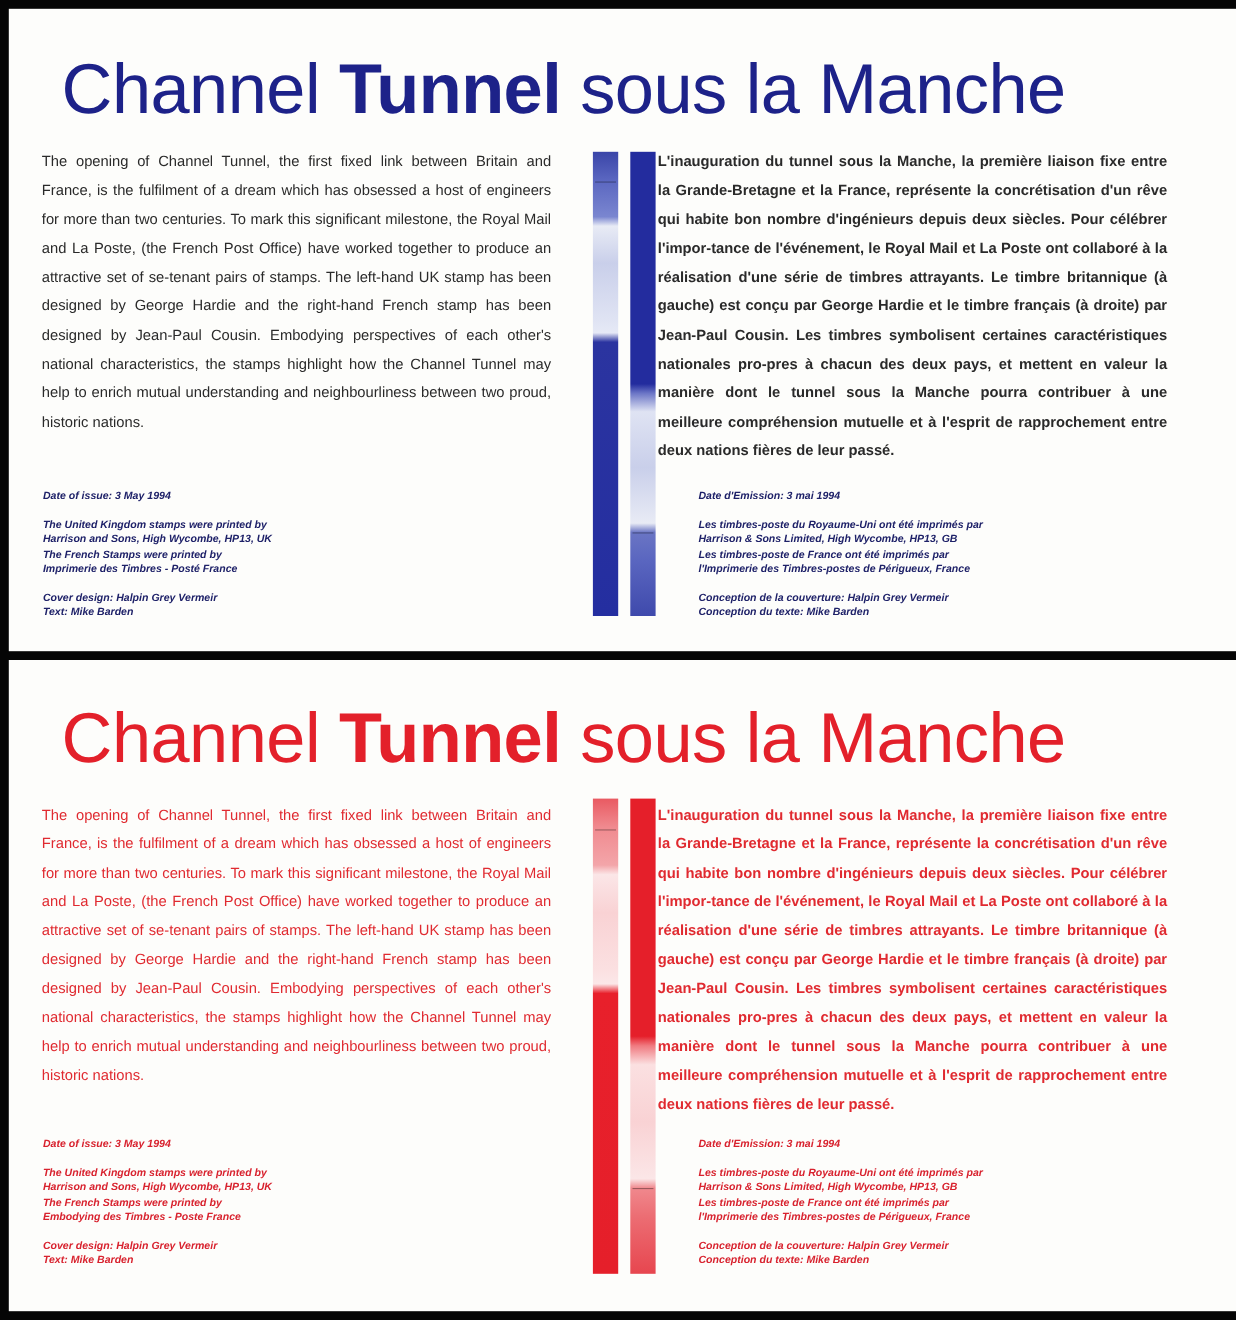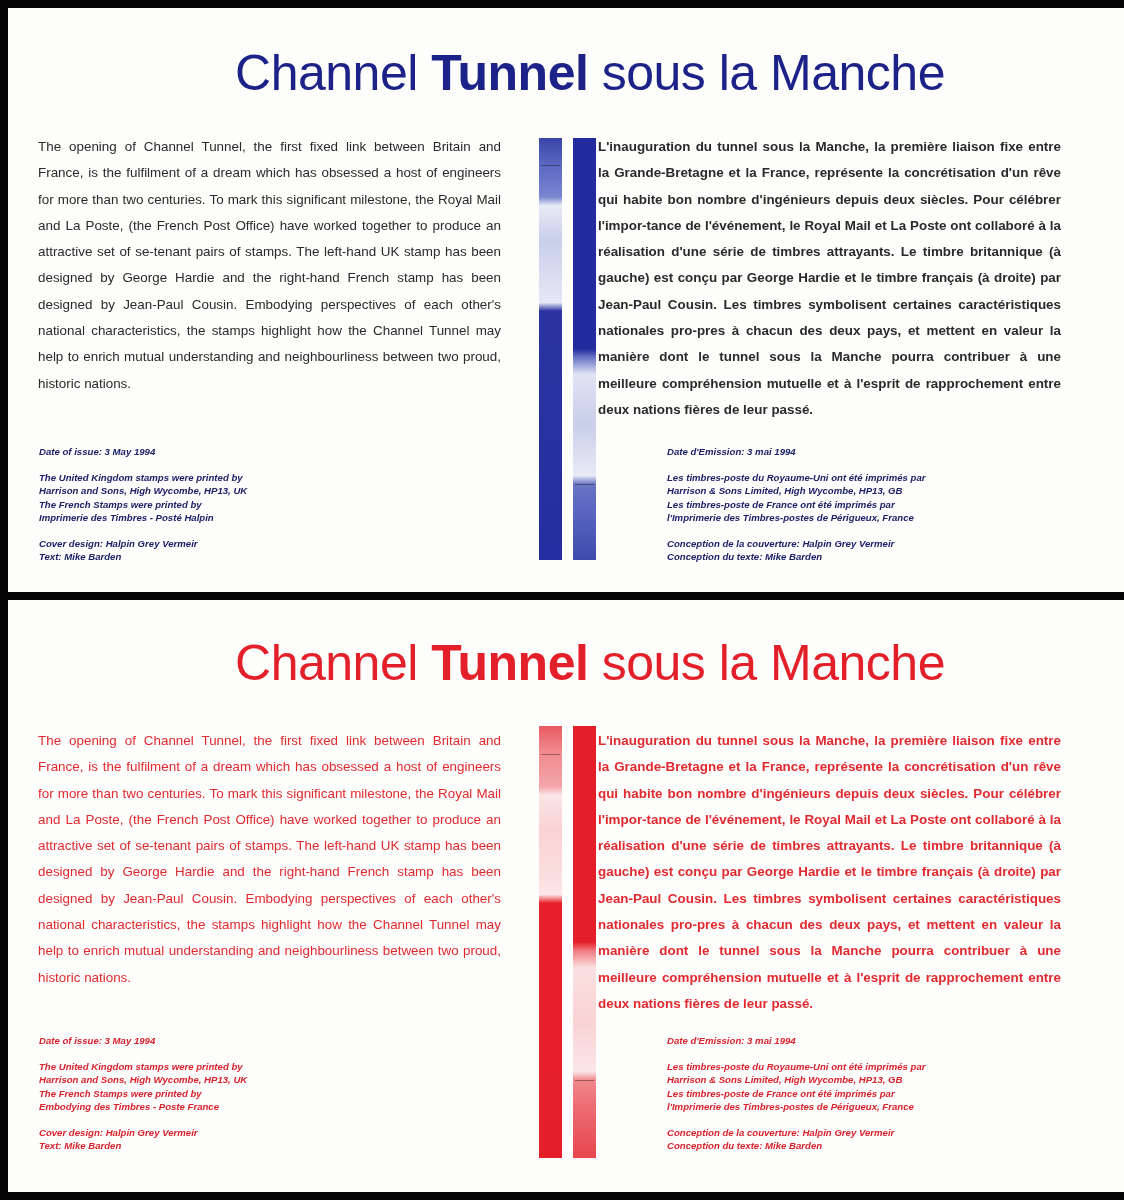--- a/index.html
+++ b/index.html
@@ -15,22 +15,22 @@
     left: 8px;
     width: 1116px;
     background: #fdfdfb;
   }
   .card.top { top: 8px; height: 584px; }
   .card.bottom { top: 600px; height: 592px; }
 
   .title {
     position: absolute;
     left: 0; right: 0;
-    text-align: center;
-    font-size: 50px;
+    text-align: left;
+    font-size: 64px;
     font-weight: 400;
     letter-spacing: -0.5px;
     white-space: nowrap;
     padding-left: 48px;
   }
   .card.top .title { top: 36px; }
   .card.bottom .title { top: 34px; }
   .title .bold { font-weight: 700; }
 
   .para {
@@ -45,21 +45,21 @@
   .card.top .para { top: 126px; }
   .card.bottom .para { top: 128px; }
 
   .credits {
     position: absolute;
     font-size: 9.6px;
     font-weight: 700;
     line-height: 13.2px;
   }
   .credits.en { left: 31px; }
-  .credits.fr { left: 627px; margin-left: 32px; }
+  .credits.fr { left: 627px; }
   .card.top .credits { top: 437px; }
   .card.bottom .credits { top: 1034px; top: 434px; }
   .credits .line { display: block; white-space: nowrap; font-style: italic; }
   .credits .gap { height: 13px; }
 
   .stamps {
     position: absolute;
     left: 531px;
     width: 60px;
   }
@@ -131,21 +131,21 @@
   </div>
 
   <p class="para fr" style="margin:0;">L'inauguration du tunnel sous la Manche, la première liaison fixe entre la Grande-Bretagne et la France, représente la concrétisation d'un rêve qui habite bon nombre d'ingénieurs depuis  deux siècles. Pour célébrer l'impor-tance de l'événement, le Royal Mail et La Poste ont collaboré à la réalisation d'une  série de timbres attrayants. Le timbre britannique (à gauche) est conçu par George Hardie et le timbre français (à droite) par Jean-Paul Cousin. Les timbres symbolisent certaines caractéristiques nationales pro-pres à chacun des deux pays, et mettent en valeur la manière dont le tunnel sous la Manche pourra contribuer à une meilleure compréhension mutuelle et à l'esprit de rapprochement entre deux nations fières de leur passé.</p>
 
   <div class="credits en">
     <span class="line">Date of issue: 3 May 1994</span>
     <span class="line gap"></span>
     <span class="line">The United Kingdom stamps were printed by</span>
     <span class="line">Harrison and Sons, High Wycombe, HP13, UK</span>
     <span class="line">The French Stamps were printed by</span>
-    <span class="line">Imprimerie des Timbres - Posté Halpin</span>
+    <span class="line">Imprimerie des Timbres - Posté France</span>
     <span class="line gap"></span>
     <span class="line">Cover design: Halpin Grey Vermeir</span>
     <span class="line">Text: Mike Barden</span>
   </div>
 
   <div class="credits fr">
     <span class="line">Date d'Emission: 3 mai 1994</span>
     <span class="line gap"></span>
     <span class="line">Les timbres-poste du Royaume-Uni ont été imprimés par</span>
     <span class="line">Harrison &amp; Sons Limited, High Wycombe, HP13, GB</span>

